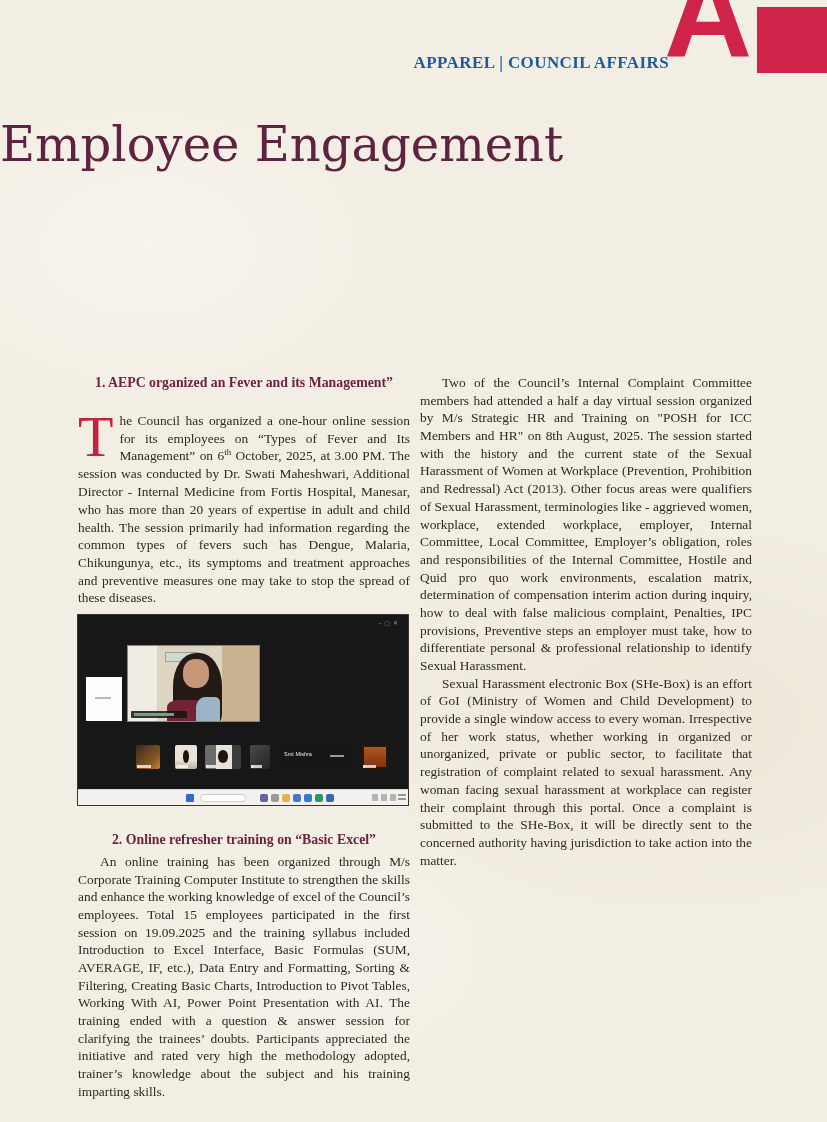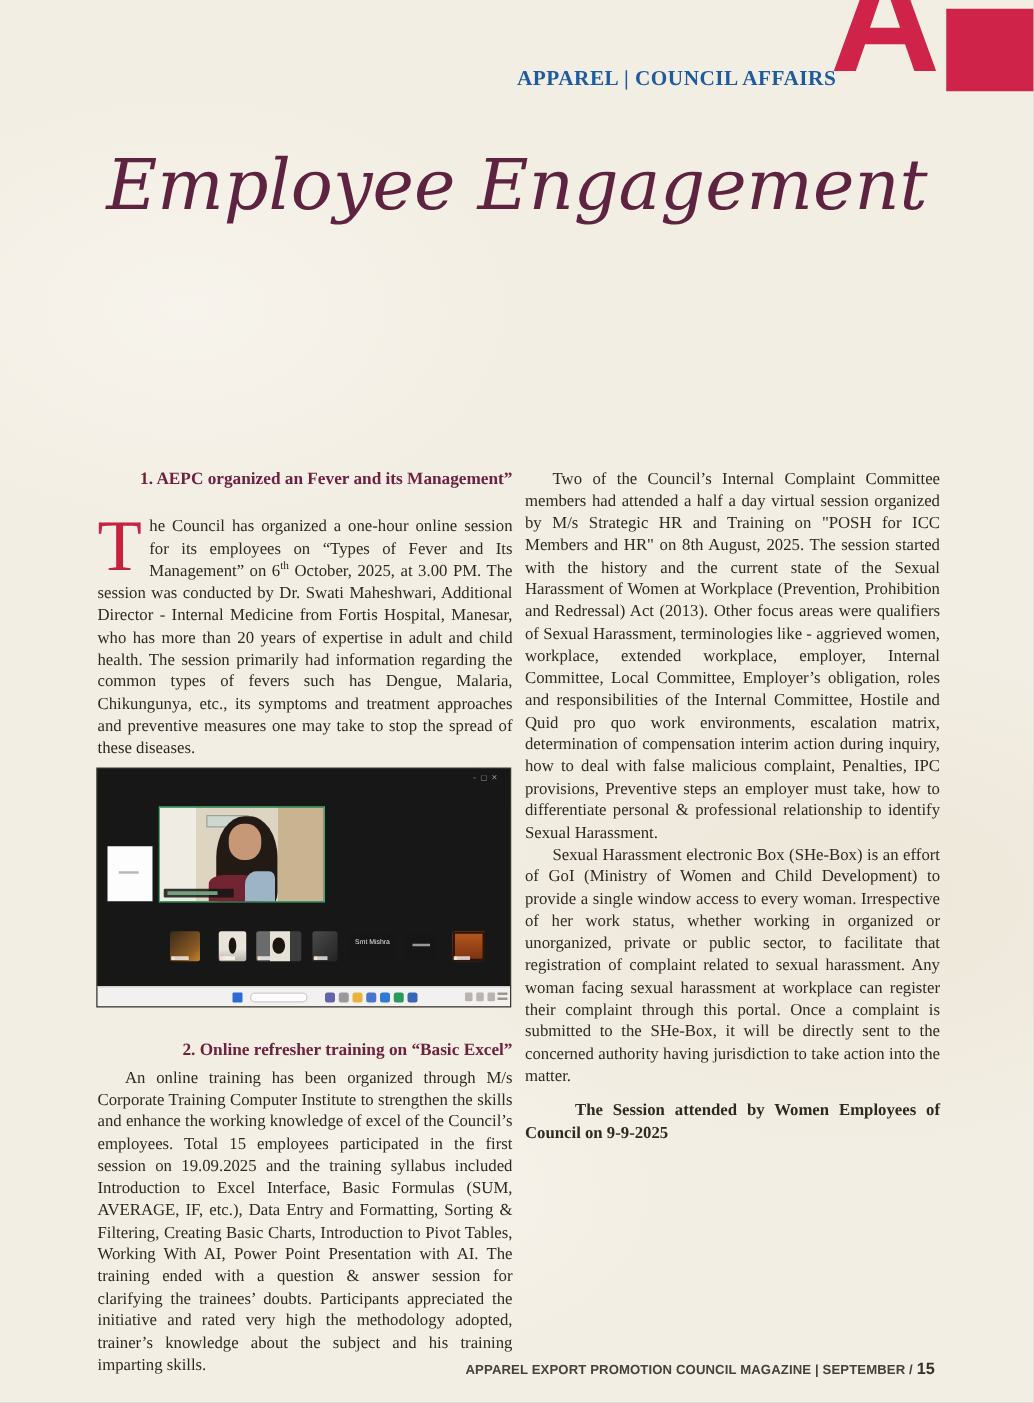--- a/index.html
+++ b/index.html
@@ -12,27 +12,27 @@
       radial-gradient(ellipse 500px 300px at 82% 64%, rgba(226,216,198,.35), rgba(255,255,255,0) 70%),
       radial-gradient(ellipse 300px 200px at 40% 85%, rgba(255,255,255,.3), rgba(255,255,255,0) 70%);
     overflow:hidden;
     font-family:"Liberation Serif", serif;
   }
   
   .logo-a { position:absolute; left:664px; top:-46px; font-family:"Liberation Sans",sans-serif; font-weight:bold; font-size:122px; line-height:1; color:#d0234a; }
   .logo-bar { position:absolute; left:757px; top:7px; width:70px; height:66px; background:#d0234a; }
   .header-tag { position:absolute; top:53px; right:158px; font-weight:bold; font-size:17px; color:#1e5b9e; letter-spacing:.4px; }
   
-  .title1 { position:absolute; top:116px; left:0; width:100%; text-align:center; font-family:"DejaVu Serif",serif; font-style:italic; font-size:56px; color:#5f2342; }
+  .title1 { position:absolute; top:116px; left:0; width:100%; text-align:left; font-family:"DejaVu Serif",serif; font-size:48px; color:#5f2342; }
   .title2 { position:absolute; top:198px; left:0; width:100%; text-align:center; font-family:"DejaVu Serif",serif; font-style:italic; font-weight:bold; font-size:72px; color:#cf203f; }
   
   .col { position:absolute; width:332px; color:#2e2923; font-size:13.4px; line-height:1.32; text-align:justify; }
   .col-left  { left:78px;  top:374px; }
   .col-right { left:420px; top:374px; }
-  .sec-heading { font-weight:bold; color:#6d2240; font-size:13.8px; text-align:right; line-height:1.3; }
+  .sec-heading { font-weight:bold; color:#6d2240; font-size:13.8px; text-align:center; line-height:1.3; }
   .mb20 { margin-bottom:20px; } .mb4 { margin-bottom:4px; }
   .indent { text-indent:22px; }
   .para + .para { margin-top:14px; }
   .dropcap { float:left; font-size:58px; line-height:44px; padding:3px 6px 0 0; color:#c6223f; }
   sup { font-size:9px; }
   .note { font-weight:bold; text-indent:40px; margin-top:10px; color:#2e2923; }
   
   .vc { position:relative; width:330px; height:190px; margin-top:8px; background:#171717; box-shadow:0 0 0 1px #3a362e; }
   .vc-controls { position:absolute; top:4px; right:7px; color:#9a9a9a; font-size:6px; font-family:"DejaVu Sans",sans-serif; letter-spacing:3px; }
   .vc-sidepanel { position:absolute; left:8px; top:62px; width:36px; height:44px; background:#fdfdfd; }
@@ -155,21 +155,16 @@
     </div>
 
     <div class="sec-heading mb4" style="margin-top:26px;">2.   Online refresher training on “Basic Excel”</div>
     <p class="indent">An online training has been organized through M/s Corporate Training Computer Institute to strengthen the skills and enhance the working knowledge of excel of the Council’s employees.   Total 15 employees participated in the first session on 19.09.2025 and the training syllabus included Introduction to Excel Interface, Basic Formulas (SUM, AVERAGE, IF, etc.), Data Entry and Formatting, Sorting &amp; Filtering, Creating Basic Charts, Introduction to Pivot Tables, Working With AI, Power Point Presentation with AI.  The training ended with a question &amp; answer session for clarifying the trainees’ doubts. Participants appreciated the initiative and rated very high the methodology adopted, trainer’s knowledge about the subject and his training imparting skills.</p>
   </div>
 
   <div class="col col-right">
     <p class="indent">Two of the Council’s Internal Complaint Committee members had attended a half a day virtual session organized by M/s Strategic HR and Training on "POSH for ICC Members and HR" on 8th August, 2025.  The session started with the history and the current state of the Sexual Harassment of Women at Workplace (Prevention, Prohibition and Redressal) Act (2013). Other focus areas were qualifiers of Sexual Harassment, terminologies like - aggrieved women, workplace, extended workplace, employer, Internal Committee, Local Committee, Employer’s obligation, roles and responsibilities of the Internal Committee, Hostile and Quid pro quo work environments, escalation matrix, determination of compensation interim action during inquiry, how to deal with false malicious complaint, Penalties, IPC provisions, Preventive steps an employer must take, how to differentiate personal &amp; professional relationship to identify Sexual Harassment.</p>
 
     <p class="indent para">Sexual Harassment electronic Box (SHe-Box) is an effort of GoI (Ministry of Women and Child Development) to provide a single window access to every woman.   Irrespective of her work status, whether working in organized or unorganized, private or public sector, to facilitate that registration of complaint related to sexual harassment. Any woman facing sexual harassment at workplace can register their complaint through this portal.  Once a complaint is submitted to the SHe-Box, it will be directly sent to the concerned authority having jurisdiction to take action into the matter.</p>
-    <p class="note">The Session attended by Women Employees of  Council on 9-9-2025</p>
   </div>
 
-  <div class="footer">
-    <span>APPAREL EXPORT PROMOTION COUNCIL MAGAZINE | SEPTEMBER /</span>
-    <span class="pagenum">15</span>
-  </div>
 
 </div>
 
 </body></html>

